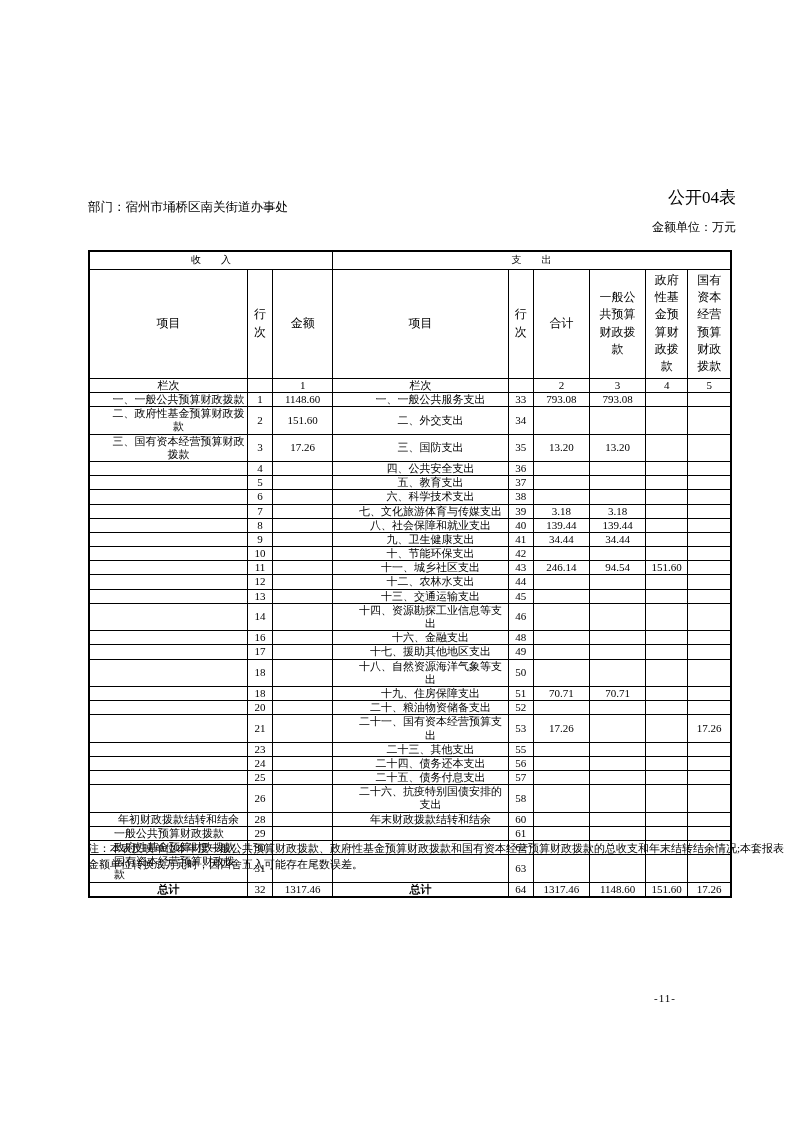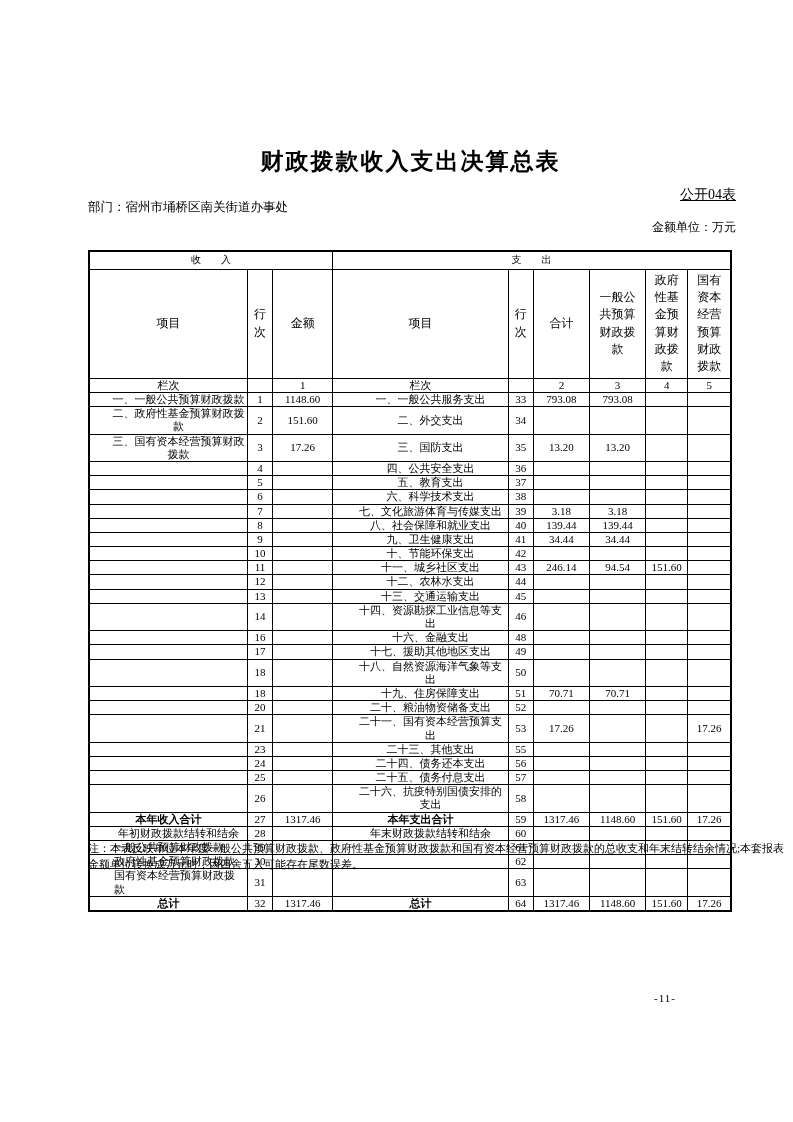--- a/index.html
+++ b/index.html
@@ -19,22 +19,21 @@
     text-align: center;
     font-size: 23px;
     font-weight: bold;
     letter-spacing: 2px;
     white-space: nowrap;
   }
   .form-code {
     position: absolute;
     top: 186px; left: 88px; width: 648px;
     text-align: right;
-    font-size: 14px;
-    text-decoration: underline;
+    font-size: 17px;
   }
   .dept-label {
     position: absolute;
     top: 199px; left: 88px;
     font-size: 12.5px;
   }
   .unit-label {
     position: absolute;
     top: 219px; left: 88px; width: 648px;
     text-align: right;
@@ -93,21 +92,20 @@
     text-align: center;
     font-size: 11px;
     letter-spacing: 1px;
   }
 </style>
 </head>
 <body>
 
 <div class="page">
 
-  <div class="doc-title">财政拨款收入支出决算总表</div>
 
   <div class="form-code">公开04表</div>
 
   <div class="dept-label">部门：宿州市埇桥区南关街道办事处</div>
 
   <div class="unit-label">金额单位：万元</div>
 
   <table class="fiscal" id="fiscal-table">
     <colgroup>
       <col style="width:158px">
@@ -406,31 +404,20 @@
           <td class="item"></td>
           <td>26</td>
           <td></td>
           <td class="item">二十六、抗疫特别国债安排的支出</td>
           <td>58</td>
           <td></td>
           <td></td>
           <td></td>
           <td></td>
         </tr>
-        <tr class="sep-top">
-          <td class="item-bold">本年收入合计</td>
-          <td>27</td>
-          <td>1317.46</td>
-          <td class="item-bold">本年支出合计</td>
-          <td>59</td>
-          <td>1317.46</td>
-          <td>1148.60</td>
-          <td>151.60</td>
-          <td>17.26</td>
-        </tr>
         <tr>
           <td class="item">年初财政拨款结转和结余</td>
           <td>28</td>
           <td></td>
           <td class="item">年末财政拨款结转和结余</td>
           <td>60</td>
           <td></td>
           <td></td>
           <td></td>
           <td></td>

